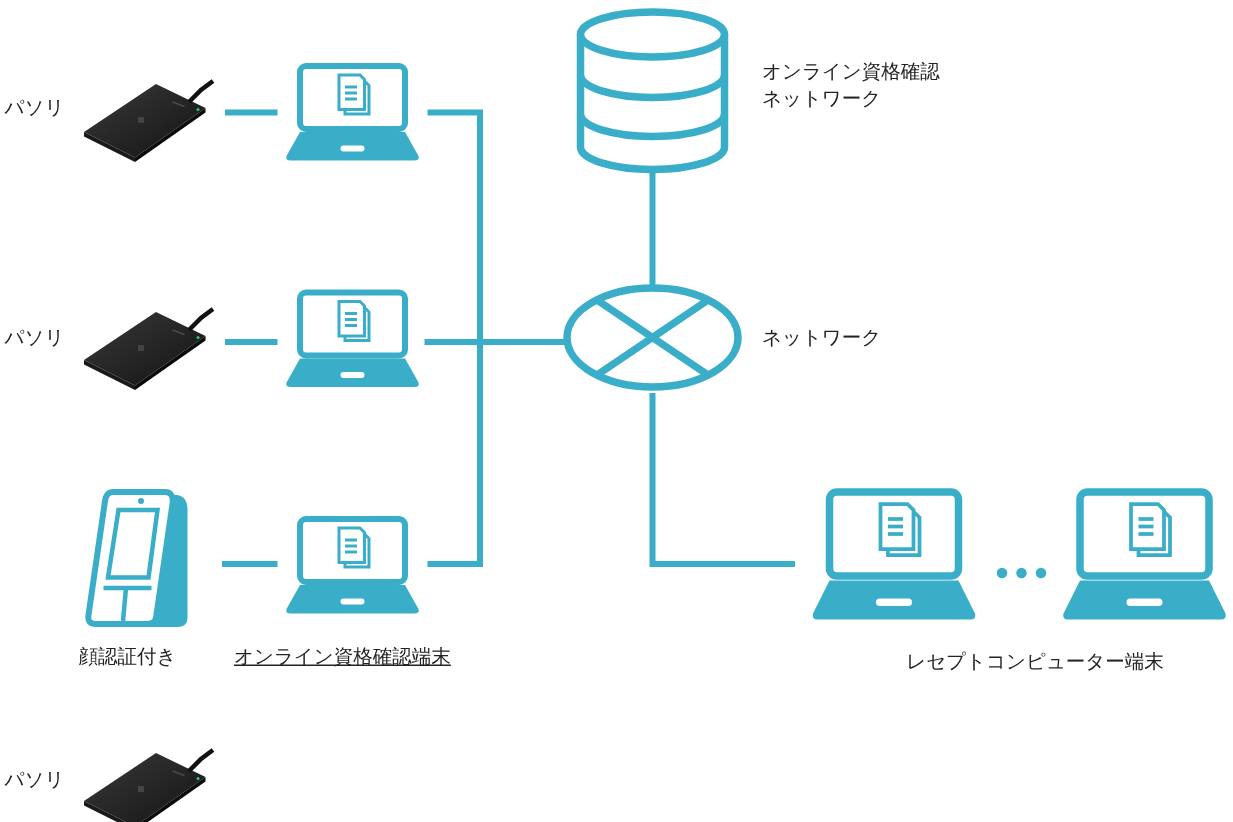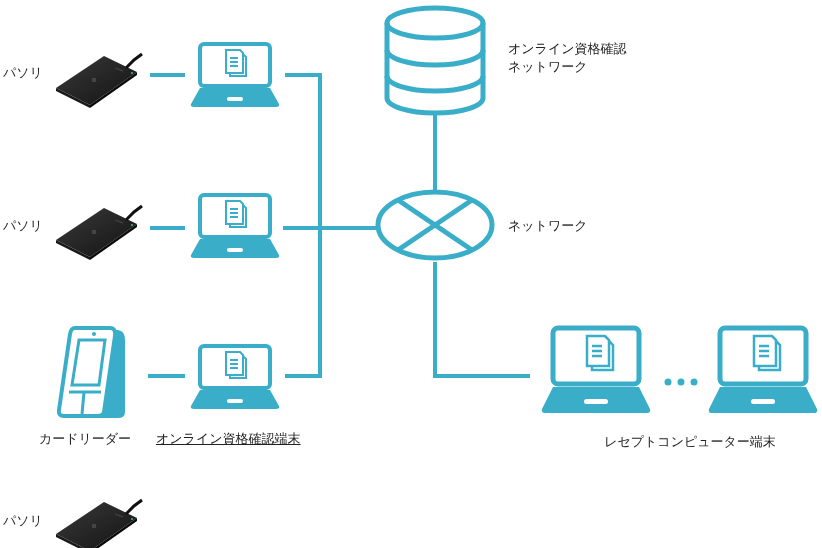--- a/index.html
+++ b/index.html
@@ -102,21 +102,21 @@
     <circle cx="681" cy="382" r="3.5"></circle>
     <circle cx="694" cy="382" r="3.5"></circle>
   </g>
 </svg>
 
 <div class="label" style="left:3px; top:64px;">パソリ</div>
 <div class="label" style="left:3px; top:217px;">パソリ</div>
 <div class="label" style="left:3px; top:512px;">パソリ</div>
 
 <div class="label center" style="left:25px; top:430px; width:120px;">
-  <div>カードリーダー</div>
+  <div>顔認証付き</div>
 </div>
 
 <div class="label" style="left:156px; top:430px;text-decoration:underline;">オンライン資格確認端末</div>
 
 <div class="label" style="left:508px; top:40px;">
   <div>オンライン資格確認</div>
   <div>ネットワーク</div>
 </div>
 
 <div class="label" style="left:508px; top:217px;">ネットワーク</div>

